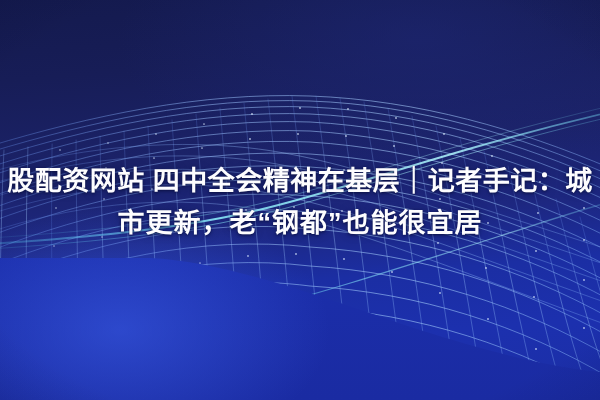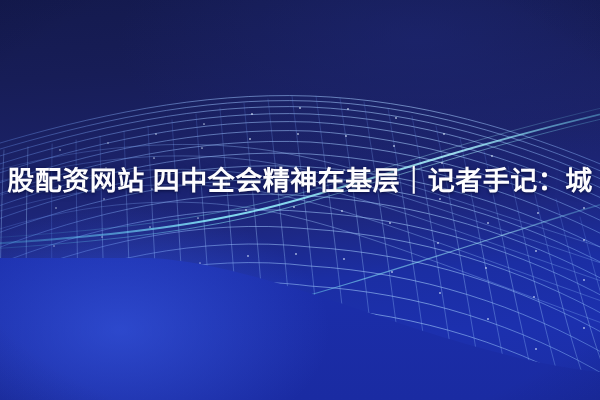--- a/index.html
+++ b/index.html
@@ -248,15 +248,16 @@
   </div>
 
   <div class="layer" id="lowerfield"></div>
 
   <div class="layer" id="glowleft"></div>
 
   <div class="layer" id="vignette"></div>
 
   <div id="headline">
     <span class="ln ln1">股配资网站 四中全会精神在基层｜记者手记：城</span>
+    <span class="ln ln2">市更新，老“钢都”也能很宜居</span>
   </div>
 
 </div>
 
 </body></html>

